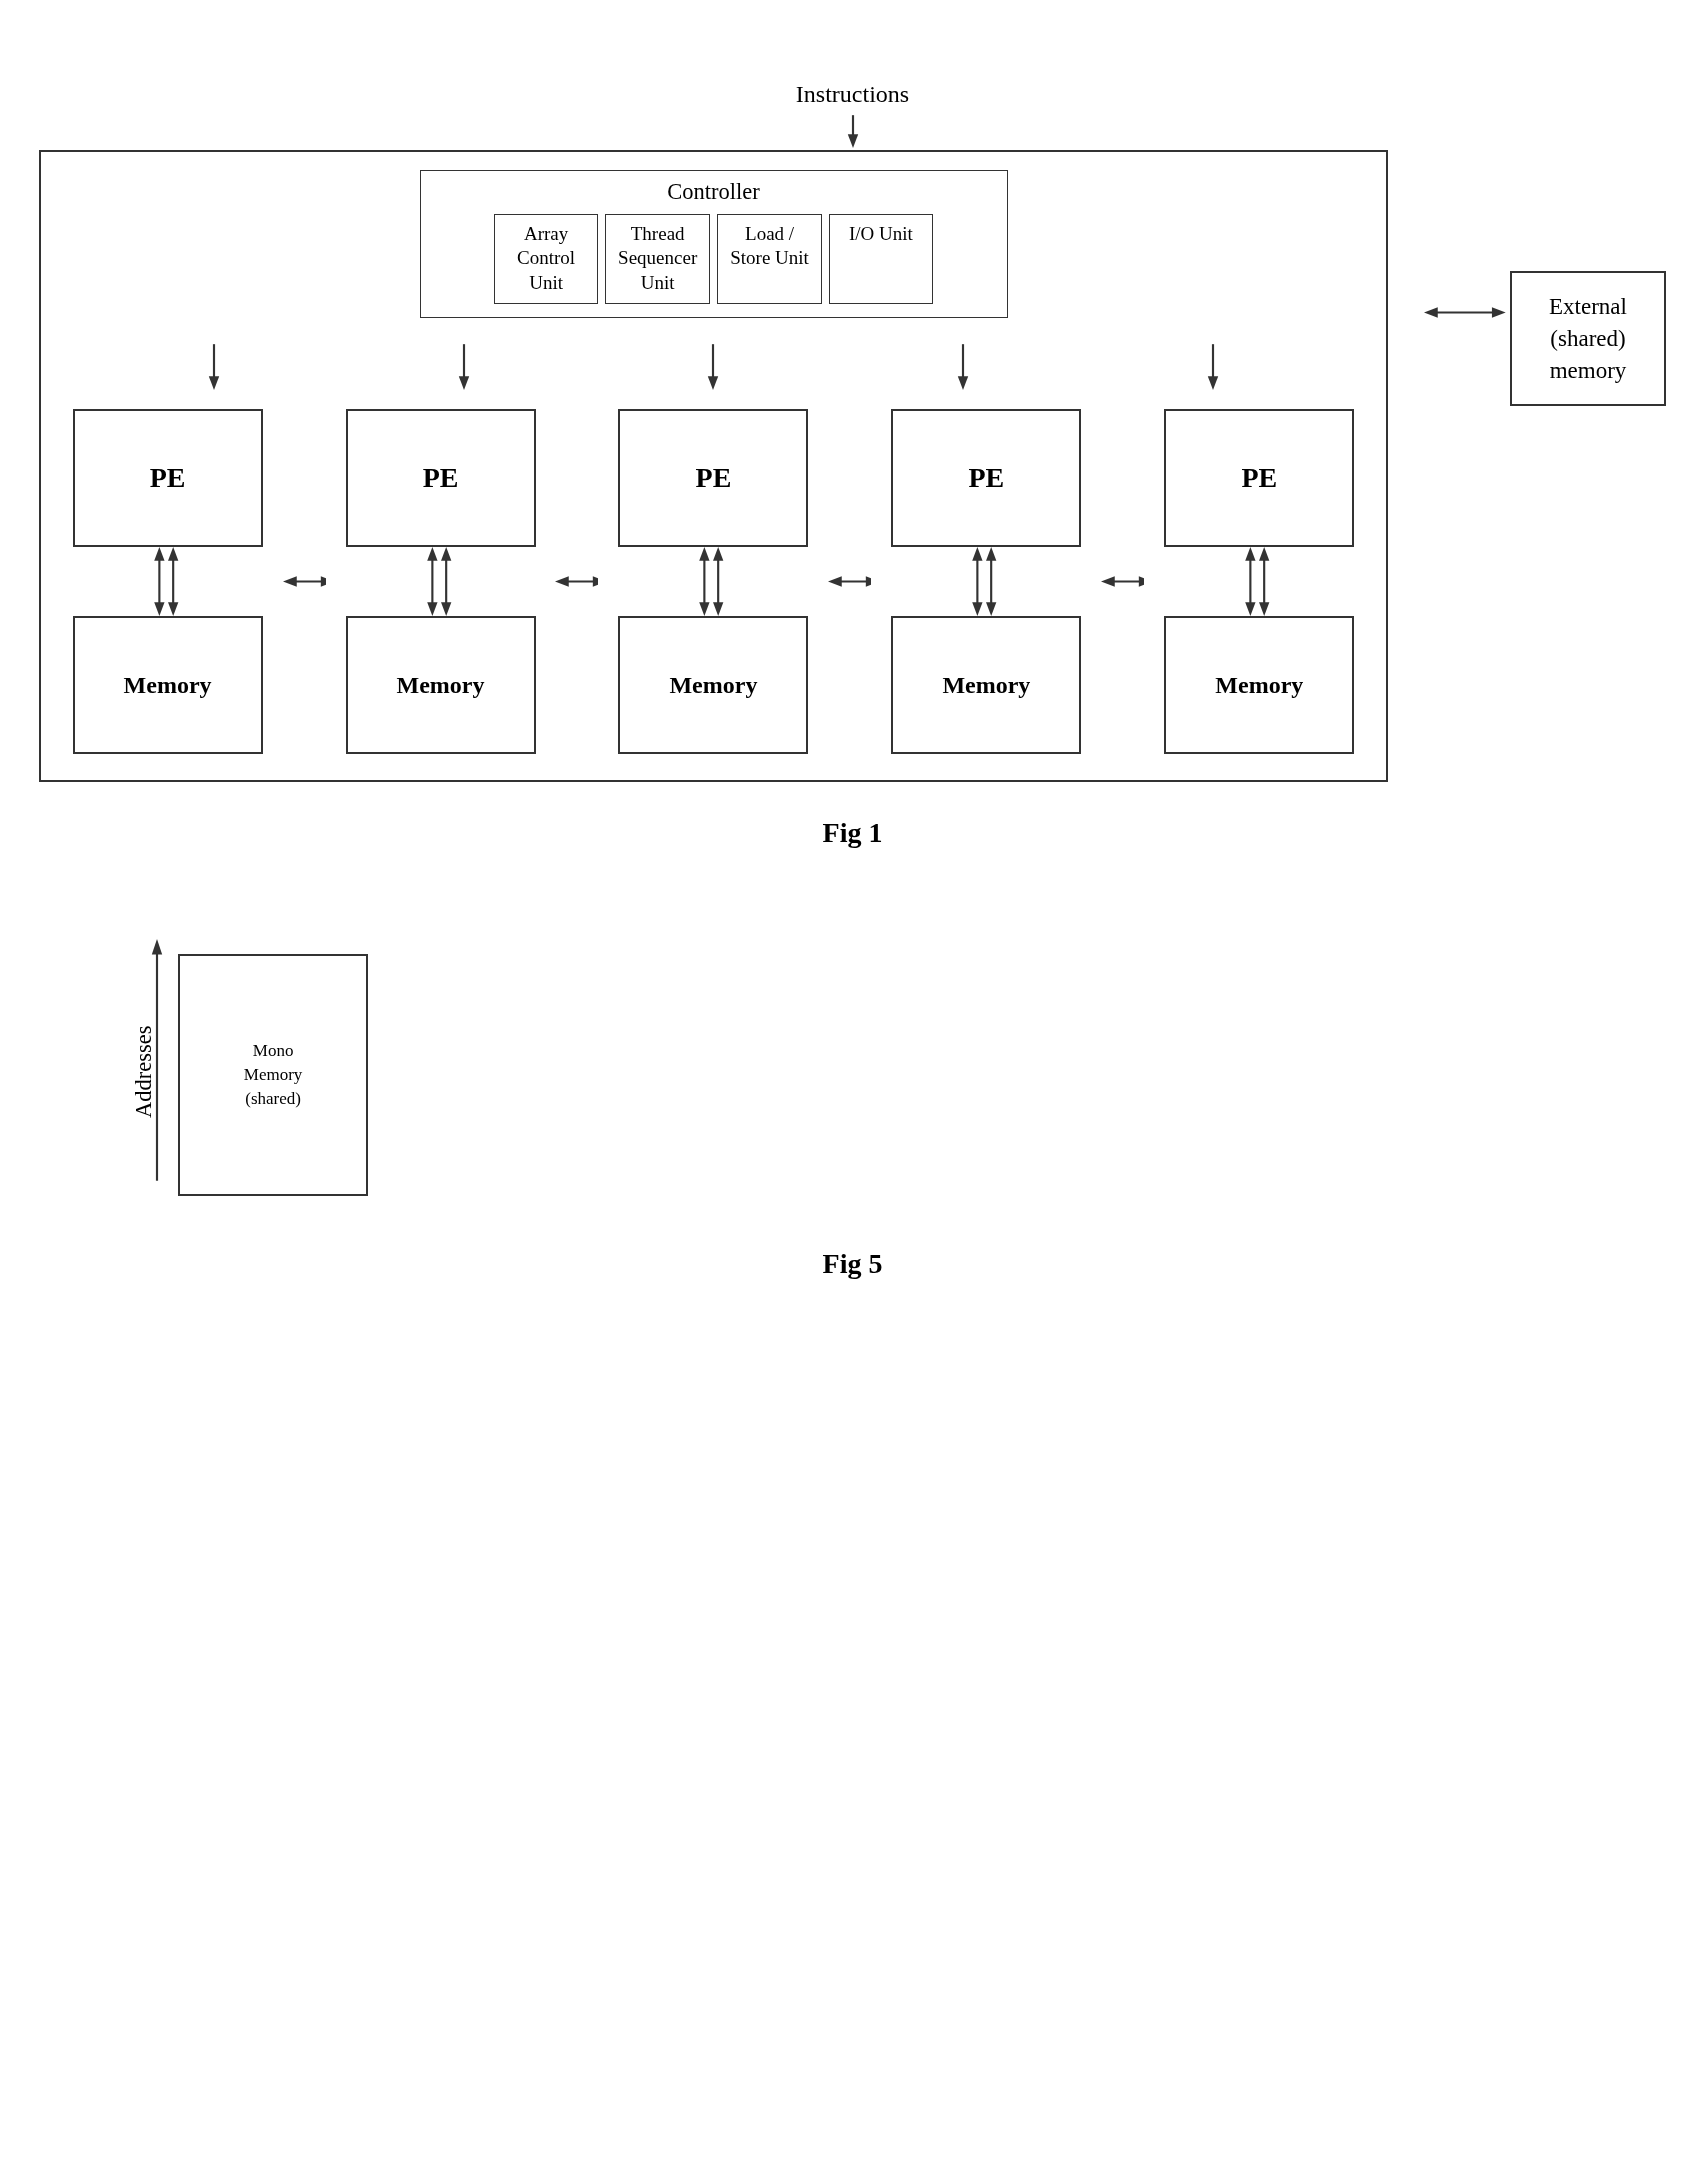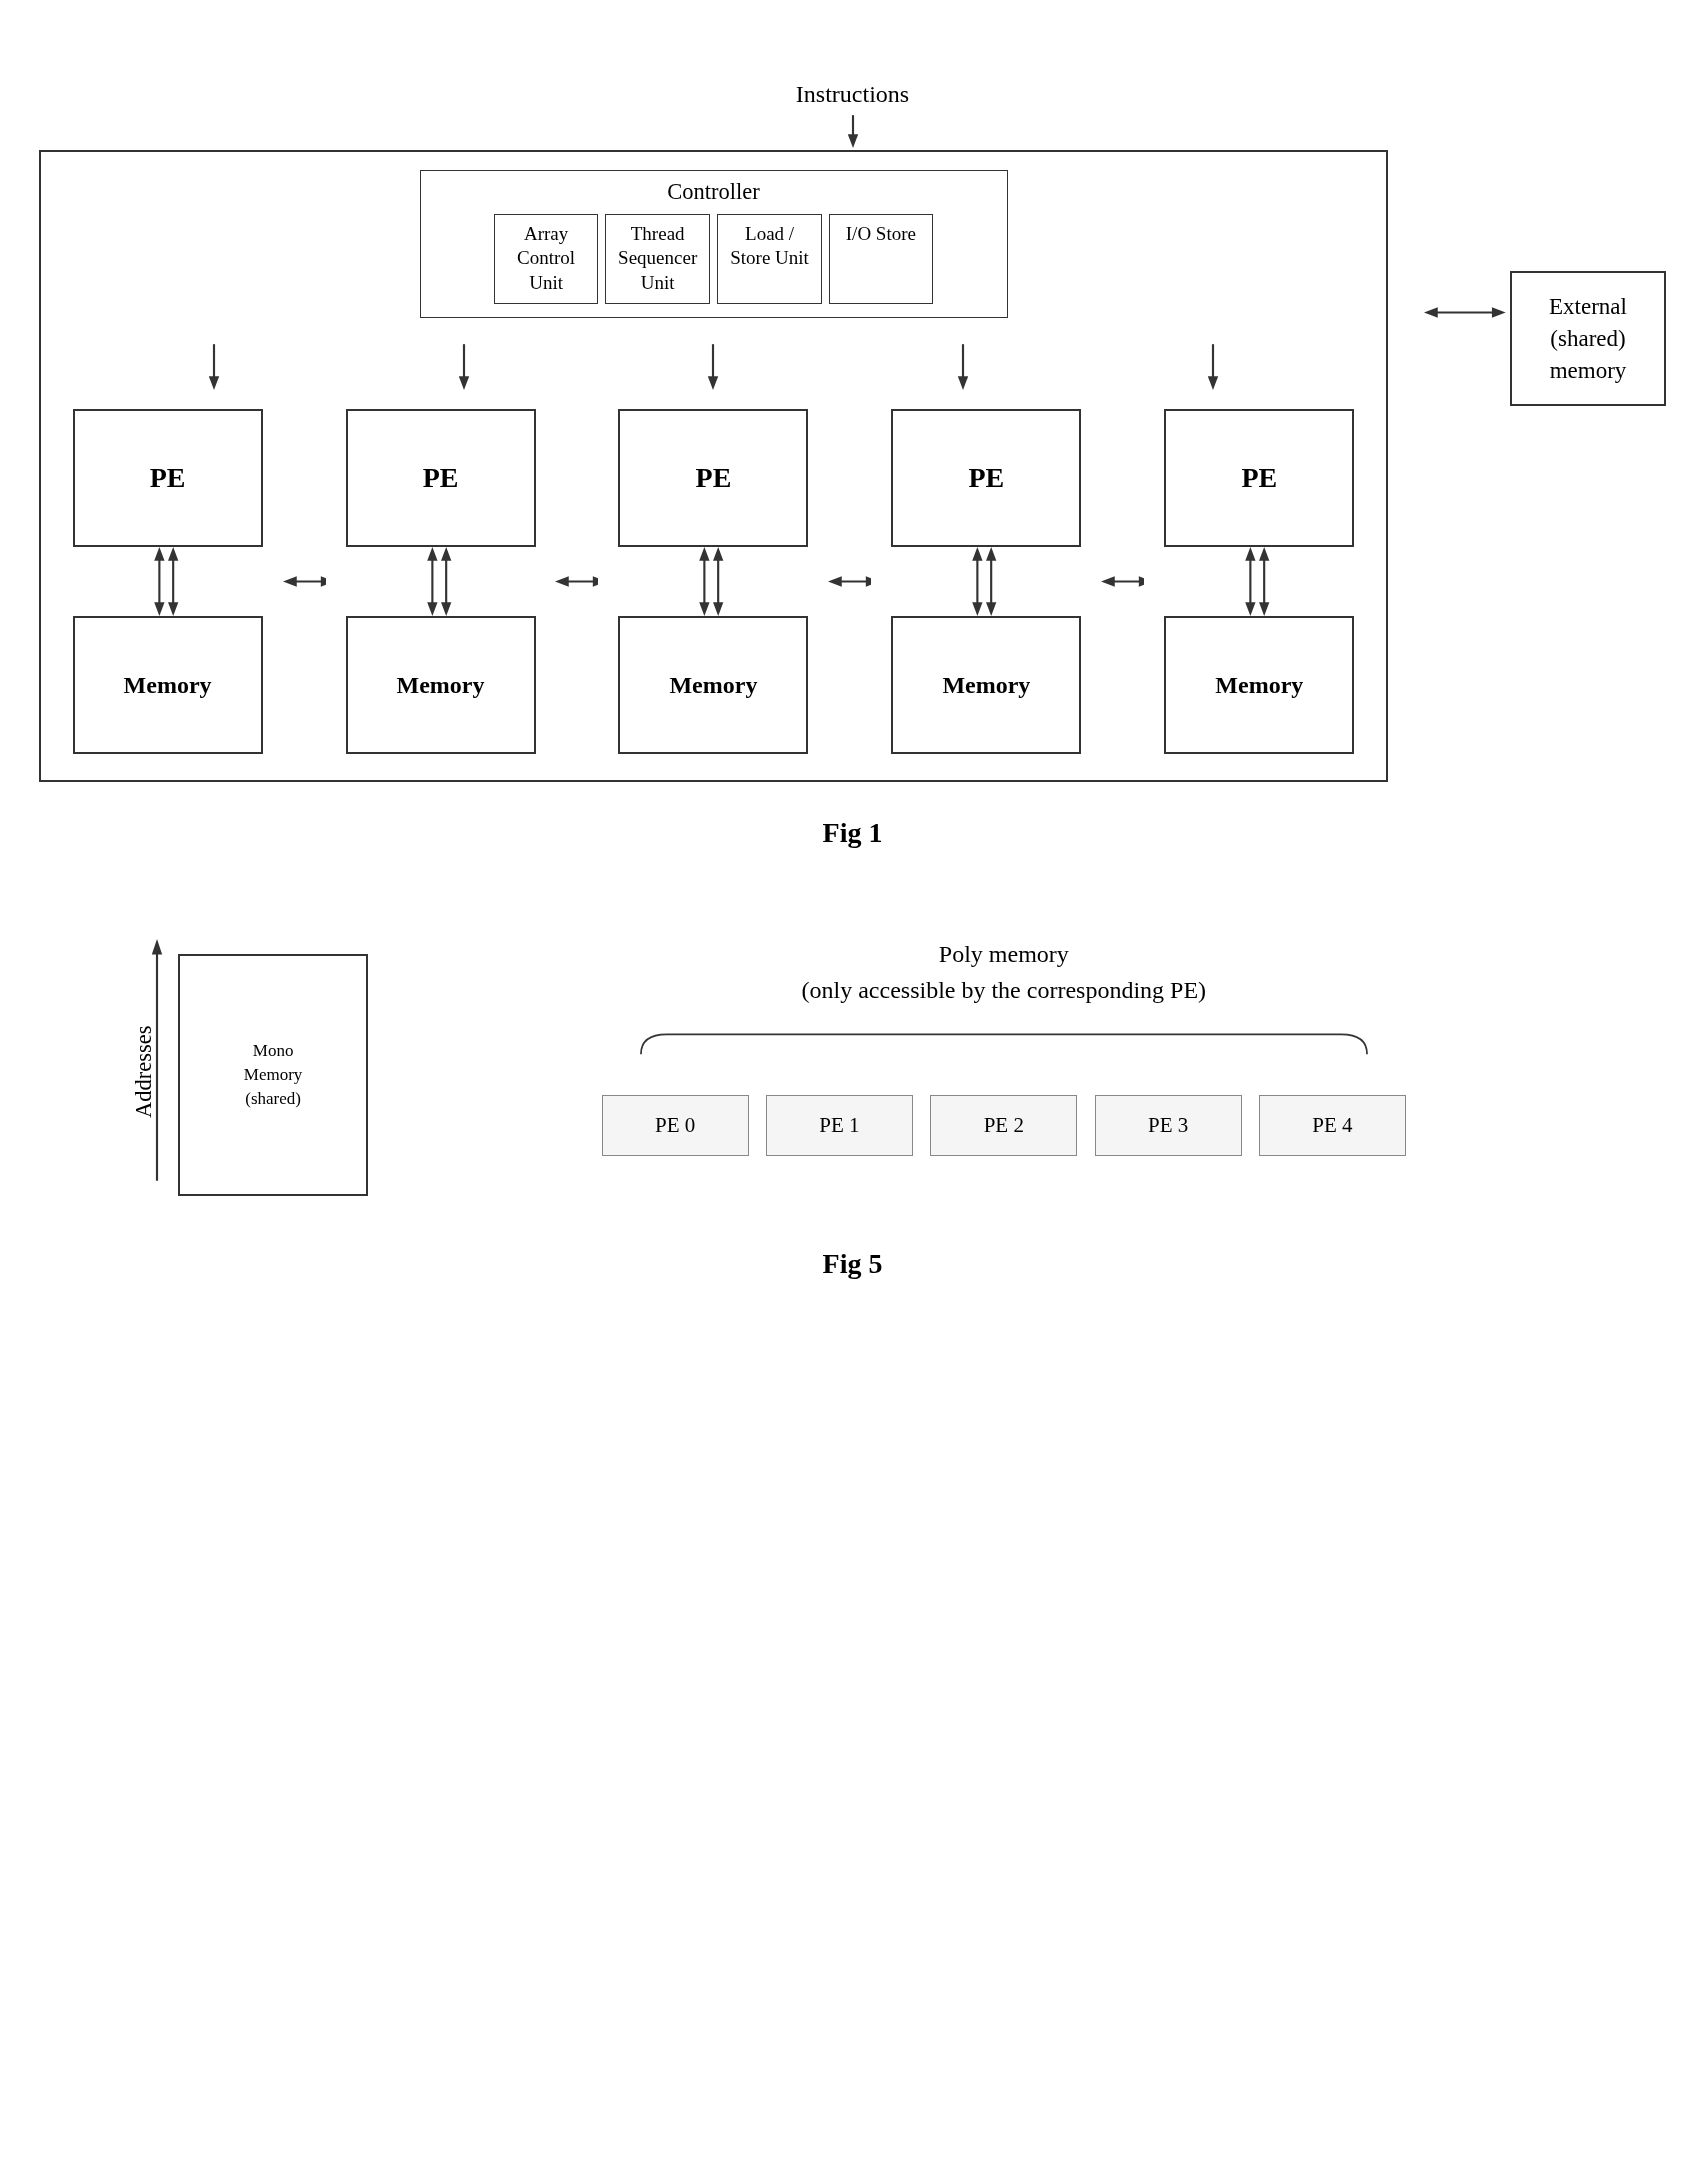--- a/index.html
+++ b/index.html
@@ -226,21 +226,21 @@
 
   <div class="main-diagram">
     <div class="outer-box">
 
       <div class="controller-box">
         <div class="controller-label">Controller</div>
         <div class="controller-units">
           <div class="unit-box">Array<br>Control<br>Unit</div>
           <div class="unit-box">Thread<br>Sequencer<br>Unit</div>
           <div class="unit-box">Load /<br>Store Unit</div>
-          <div class="unit-box">I/O Store</div>
+          <div class="unit-box">I/O Unit</div>
         </div>
       </div>
 
       <div style="display:flex; flex-direction:row; justify-content:space-around; padding: 0 26px; margin-bottom:4.3px;">
 
         <svg width="26" height="48" viewBox="0 0 30 55">
             <line x1="15" y1="0" x2="15" y2="45" stroke="#333" stroke-width="2.5"></line>
             <polygon points="15,53 9,37 21,37" fill="#333"></polygon>
           </svg>
         <svg width="26" height="48" viewBox="0 0 30 55">
@@ -390,37 +390,18 @@
         <svg width="26" height="259" style="margin-top:-259px; margin-left:26px;" viewBox="0 0 30 300">
           <line x1="15" y1="280" x2="15" y2="10" stroke="#333" stroke-width="2.5"></line>
           <polygon points="15,0 9,18 21,18" fill="#333"></polygon>
         </svg>
       </div>
       <div class="mono-mem-box">
         Mono<br>Memory<br>(shared)
       </div>
     </div>
 
-    <div class="poly-section">
-      <div class="poly-label">
-        Poly memory<br>(only accessible by the corresponding PE)
-      </div>
-
-      <div style="width:778px; margin-top:8.6px; position:relative; height:26px;">
-        <svg width="778" height="26" viewBox="0 0 900 30">
-          <path d="M 30 28 Q 30 5 60 5 L 840 5 Q 870 5 870 28" stroke="#333" stroke-width="2" fill="none"></path>
-        </svg>
-      </div>
-
-      <div class="pe-cells-row">
-        <div class="pe-cell">PE 0</div>
-        <div class="pe-cell">PE 1</div>
-        <div class="pe-cell">PE 2</div>
-        <div class="pe-cell">PE 3</div>
-        <div class="pe-cell">PE 4</div>
-      </div>
-    </div>
 
   </div>
 
   <div class="fig-label">Fig 5</div>
 </div>
 
 
 </body></html>

